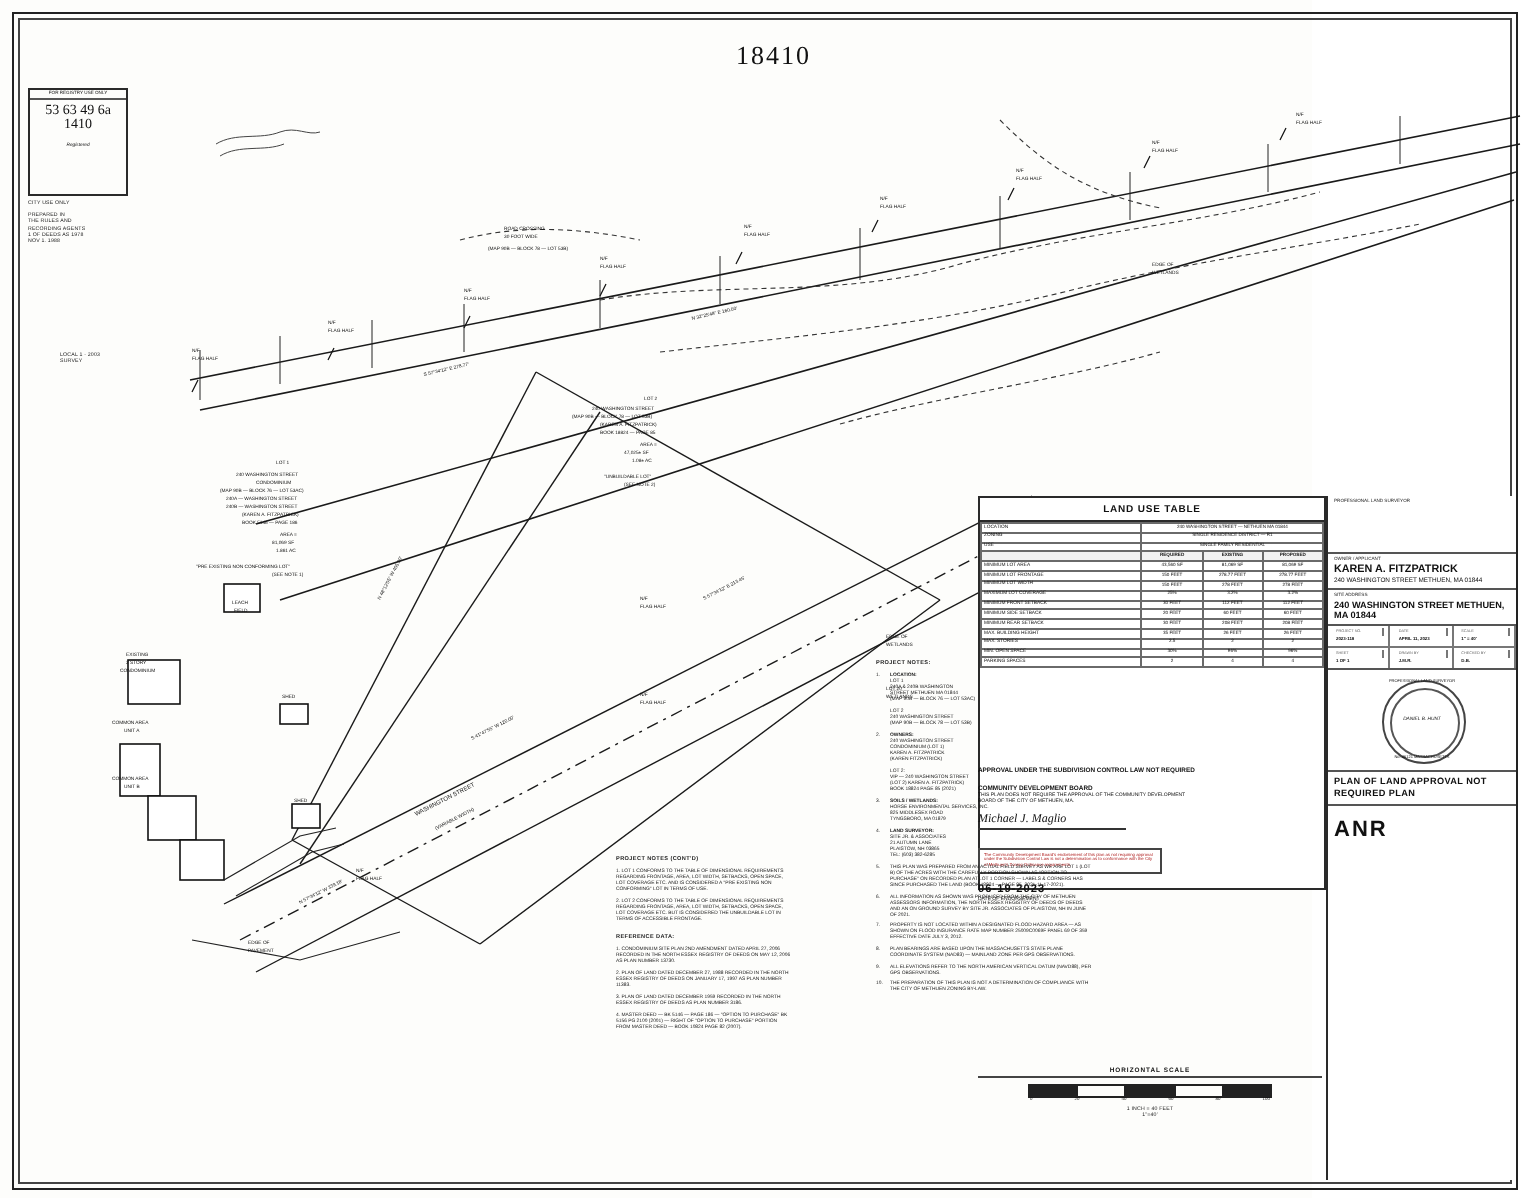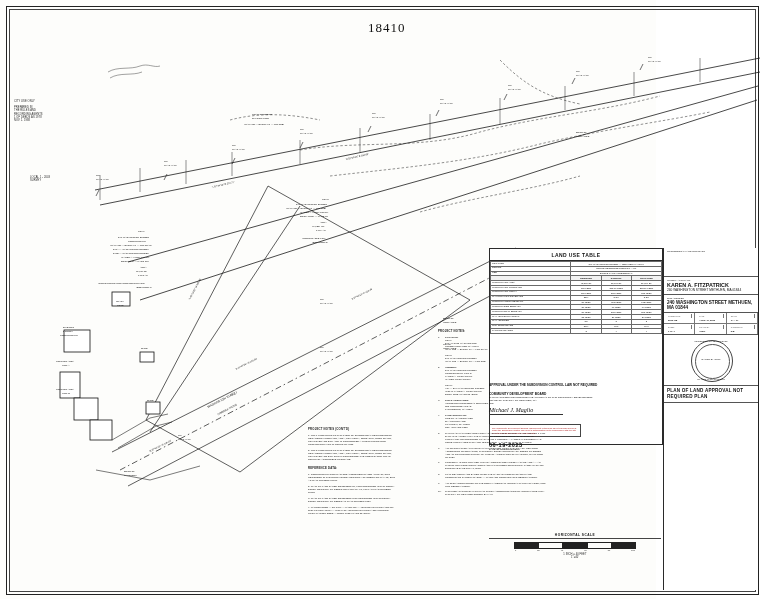--- a/index.html
+++ b/index.html
@@ -250,20 +250,27 @@
     <g>
       <text class="lbl" x="212" y="188" transform="rotate(-13 212 188)">S 57°34'12" E   278.77'</text>
       <text class="lbl" x="346" y="160" transform="rotate(-13 346 160)">N 32°25'48" E   160.00'</text>
       <text class="lbl" x="352" y="300" transform="rotate(-27 352 300)">S 57°34'12" E   213.45'</text>
       <text class="lbl" x="190" y="300" transform="rotate(-62 190 300)">N 48°12'05" W   405.90'</text>
       <text class="lbl" x="236" y="370" transform="rotate(-27 236 370)">S 41°47'55" W   120.00'</text>
       <text class="lbl" x="150" y="452" transform="rotate(-27 150 452)">N 57°34'12" W   339.18'</text>
     </g>
   </svg>
 
+  <div class="abs bd" id="stamp-box">
+    <div class="hdr">FOR REGISTRY USE ONLY</div>
+    <div class="big">53  63
+49  6a
+1410</div>
+    <div class="sig">Registered</div>
+  </div>
   <div class="abs txt" id="stamp-note" style="left:14px;top:100px;width:56px;">CITY USE ONLY
 
 PREPARED IN
 THE RULES AND
 RECORDING AGENTS
 1 OF DEEDS AS 1978
 NOV 1. 1988</div>
   <div class="abs txt" style="left:30px;top:176px;width:44px;">LOCAL 1 - 2003
 SURVEY</div>
 
@@ -544,15 +551,18 @@
         <div class="seal-circle2"></div>
       <div class="seal-txt">PROFESSIONAL LAND SURVEYOR</div>
       <div class="seal-name">DANIEL B. HUNT</div>
       <div class="seal-txt2">No. 46121  MASSACHUSETTS</div>
     </div>
     <div class="tb-row">
       <div class="tb-plantitle">PLAN OF LAND
 APPROVAL NOT REQUIRED
 PLAN</div>
     </div>
+    <div class="tb-row" style="border-bottom:none;padding-top:6px;">
+      <div class="tb-bigname">ANR</div>
+    </div>
   </div>
 
 </div>
 
 </body></html>

